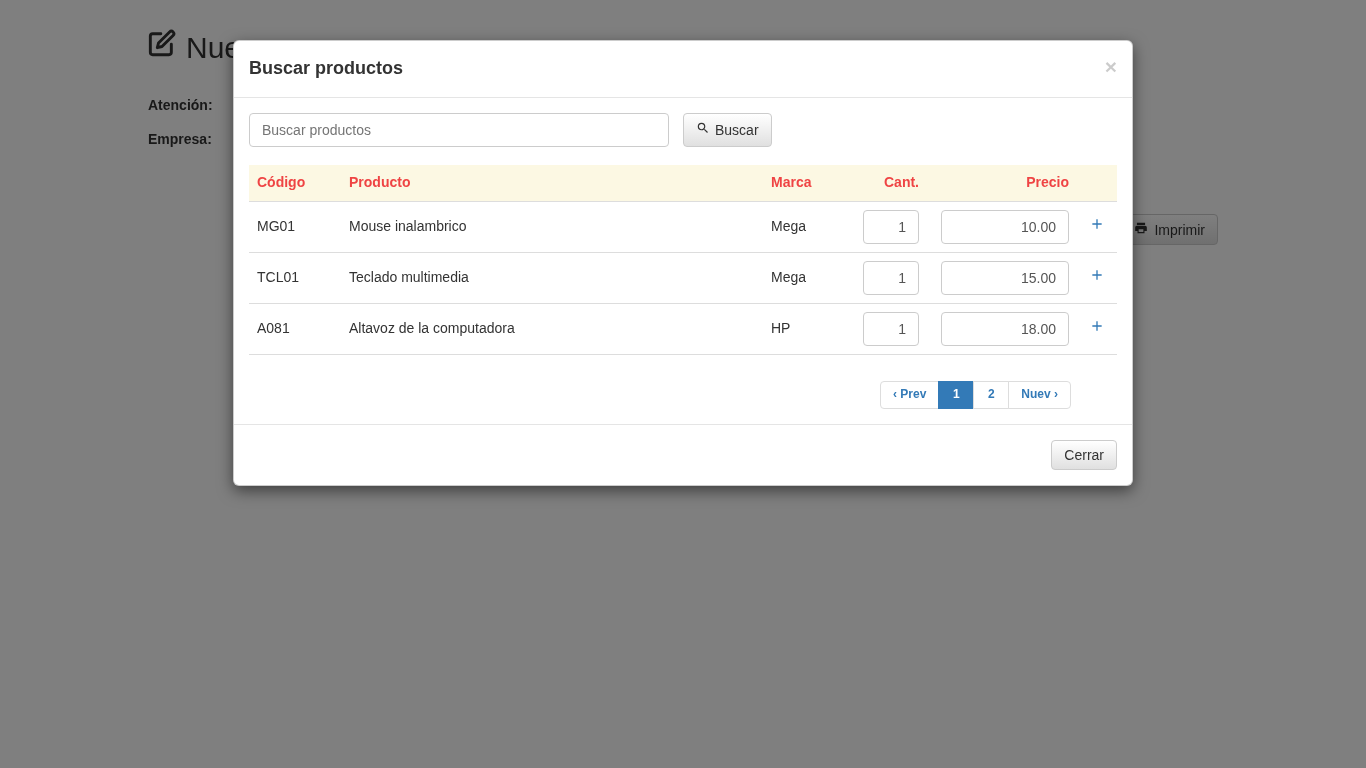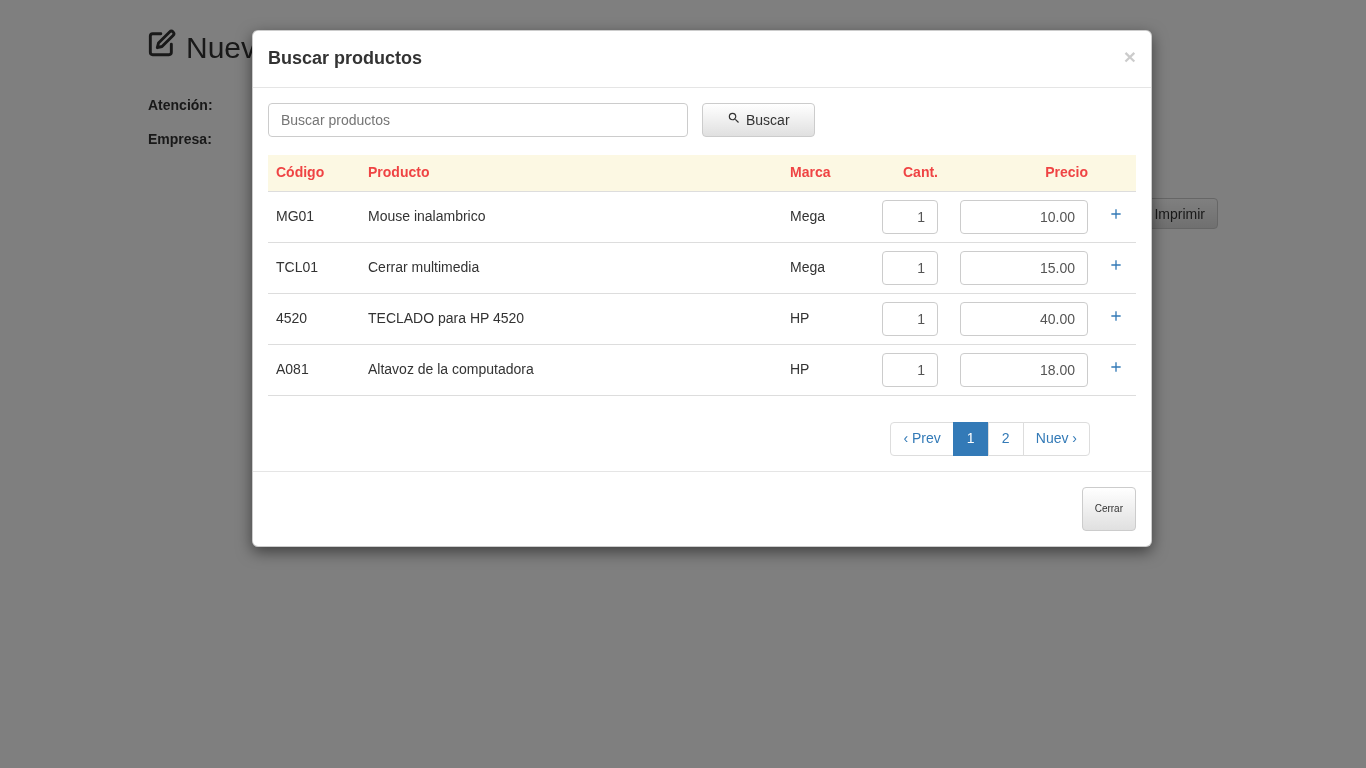--- a/index.html
+++ b/index.html
@@ -44,21 +44,21 @@
     margin-bottom: 14px;
   }
   .form-row label {
     width: 100px;
     font-weight: 700;
     color: #333;
     font-size: 14px;
   }
   .print-btn {
     position: absolute;
-    top: 198px;
+    top: 214px;
     right: 148px;
     background: #fff;
     border: 1px solid #ccc;
     border-radius: 4px;
     padding: 6px 12px;
     font-size: 14px;
     color: #333;
     display: inline-flex;
     align-items: center;
     gap: 6px;
@@ -72,26 +72,25 @@
   .modal-backdrop {
     position: absolute;
     inset: 0;
     background: rgba(0,0,0,0.5);
     z-index: 1040;
   }
 
   
   .modal-dialog {
     position: absolute;
-    top: 30px;
+    top: 40px;
     left: 50%;
     transform: translateX(-50%);
     width: 900px;
     z-index: 1050;
-    margin-left: 19px;
   }
   .modal-content {
     background: #fff;
     border-radius: 6px;
     box-shadow: 0 5px 15px rgba(0,0,0,.5);
     border: 1px solid rgba(0,0,0,.2);
     overflow: hidden;
   }
   .modal-header {
     padding: 15px;
@@ -130,21 +129,21 @@
     height: 34px;
     padding: 6px 12px;
     font-size: 14px;
     color: #555;
     background: #fff;
     border: 1px solid #ccc;
     border-radius: 4px;
   }
   .search-row button {
     height: 34px;
-    padding: 6px 24px;
+    padding: 6px 12px;
     font-size: 14px;
     border-radius: 4px;
     border: 1px solid #ccc;
     background-image: linear-gradient(to bottom,#fff 0,#e0e0e0 100%);
     color: #333;
     cursor: pointer;
     display: inline-flex;
     align-items: center;
     gap: 5px;
   }
@@ -202,47 +201,48 @@
     justify-content: flex-end;
     gap: 0;
     margin-top: 26px;
     padding-right: 46px;
   }
   .pagination a {
     display: inline-flex;
     align-items: center;
     justify-content: center;
     min-width: 36px;
-    height: 34px;
+    height: 28px;
     padding: 6px 12px;
     border: 1px solid #ddd;
     color: #337ab7;
     text-decoration: none;
-    font-size: 14px;
+    font-size: 12px;
     background: #fff;
     margin-left: -1px;
     cursor: pointer;
+    font-weight: bold;
   }
   .pagination a:first-child { border-radius: 4px 0 0 4px; margin-left: 0; }
   .pagination a:last-child  { border-radius: 0 4px 4px 0; }
   .pagination a.active {
     background: #337ab7;
     border-color: #337ab7;
     color: #fff;
   }
 
   .modal-footer {
     padding: 15px;
     border-top: 1px solid #e5e5e5;
     text-align: right;
   }
   .modal-footer button {
-    height: 44px;
-    padding: 6px 12px;
-    font-size: 10px;
+    height: 30px;
+    padding: 6px 12px;
+    font-size: 14px;
     border-radius: 4px;
     border: 1px solid #ccc;
     background-image: linear-gradient(to bottom,#fff 0,#e0e0e0 100%);
     color: #333;
     cursor: pointer;
   }
 
   
   .icon { display: inline-block; vertical-align: middle; }
 </style>
@@ -318,34 +318,24 @@
               <td>Mouse inalambrico</td>
               <td>Mega</td>
               <td class="r"><input class="qty-input" value="1" style=""></td>
               <td class="r"><input class="price-input" value="10.00" style=""></td>
               <td class="r"><button class="add-btn"><span class="icon"><svg viewBox="0 0 24 24">
                       <path d="M19 13h-6v6h-2v-6H5v-2h6V5h2v6h6v2z"></path>
                     </svg></span></button></td>
             </tr>
             <tr>
               <td>TCL01</td>
-              <td>Cerrar multimedia</td>
+              <td>Teclado multimedia</td>
               <td>Mega</td>
               <td class="r"><input class="qty-input" value="1" style=""></td>
               <td class="r"><input class="price-input" value="15.00" style=""></td>
-              <td class="r"><button class="add-btn"><span class="icon"><svg viewBox="0 0 24 24">
-                      <path d="M19 13h-6v6h-2v-6H5v-2h6V5h2v6h6v2z"></path>
-                    </svg></span></button></td>
-            </tr>
-            <tr>
-              <td>4520</td>
-              <td>TECLADO para HP 4520</td>
-              <td>HP</td>
-              <td class="r"><input class="qty-input" value="1" style=""></td>
-              <td class="r"><input class="price-input" value="40.00" style=""></td>
               <td class="r"><button class="add-btn"><span class="icon"><svg viewBox="0 0 24 24">
                       <path d="M19 13h-6v6h-2v-6H5v-2h6V5h2v6h6v2z"></path>
                     </svg></span></button></td>
             </tr>
             <tr>
               <td>A081</td>
               <td>Altavoz de la computadora</td>
               <td>HP</td>
               <td class="r"><input class="qty-input" value="1" style=""></td>
               <td class="r"><input class="price-input" value="18.00" style=""></td>

